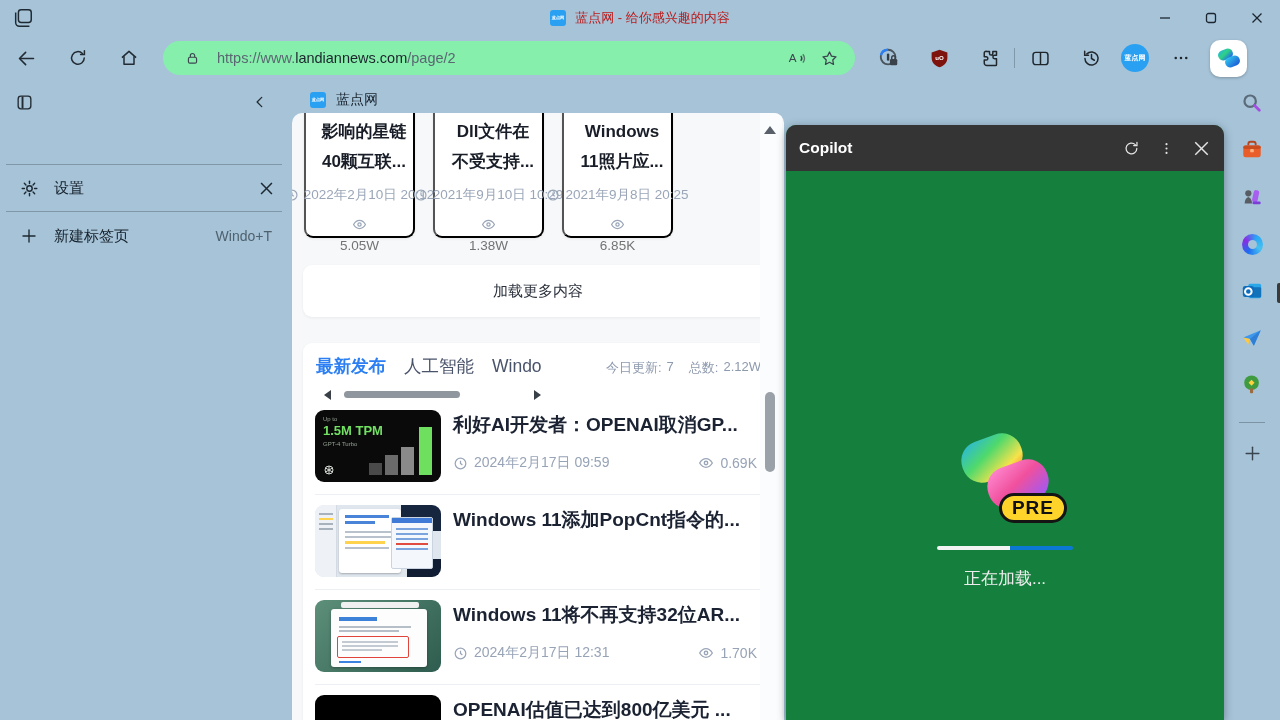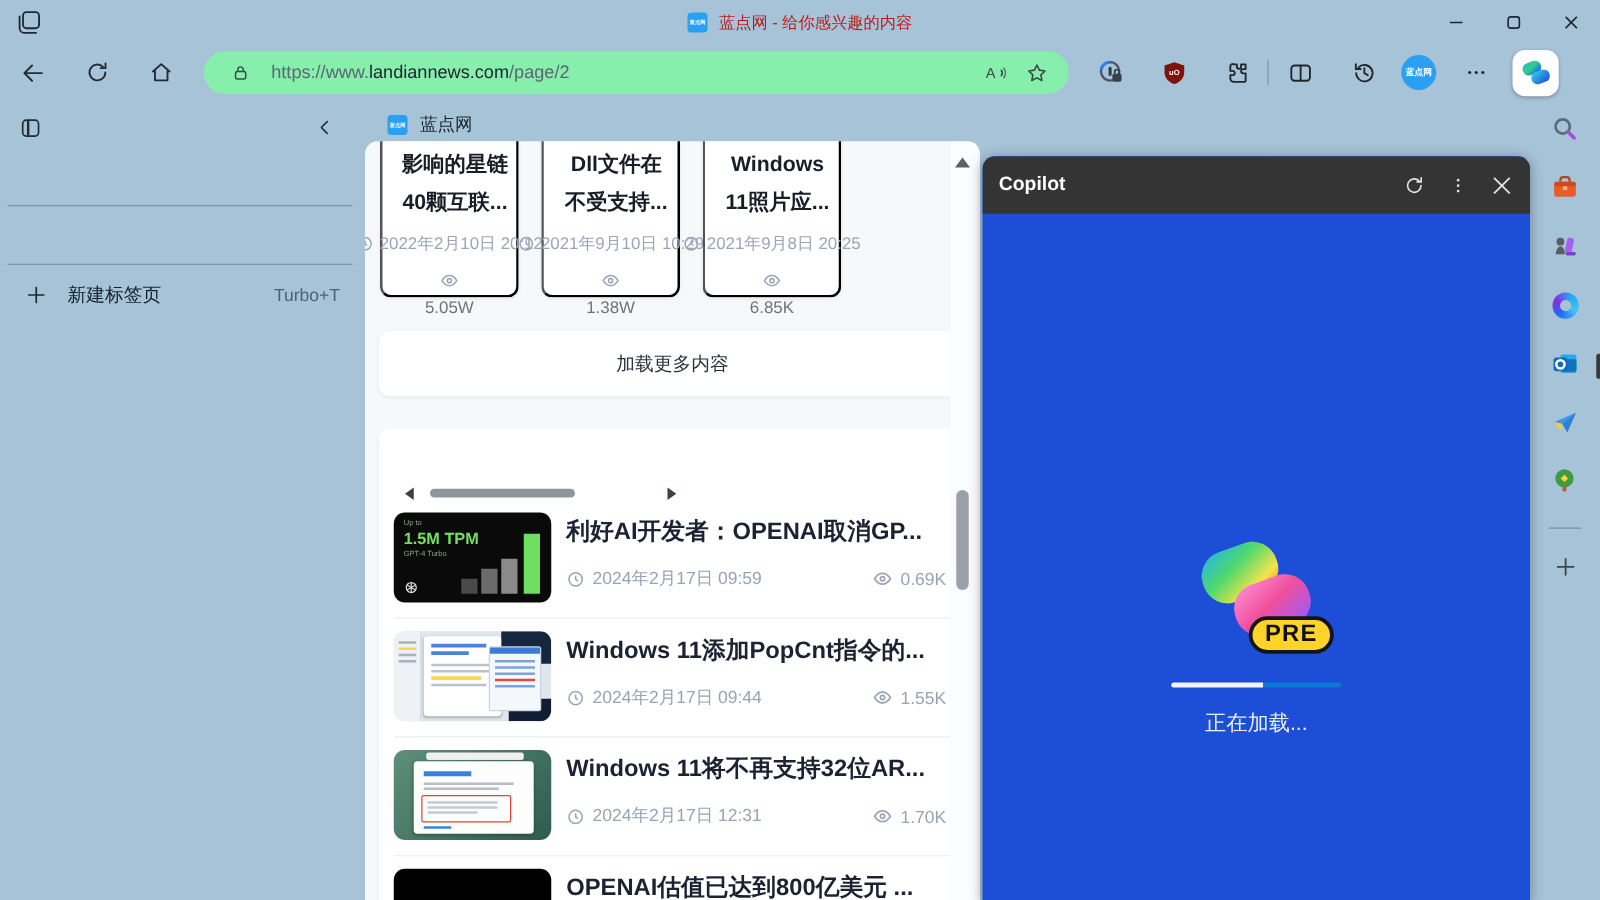--- a/index.html
+++ b/index.html
@@ -141,21 +141,21 @@
   .t3-link { left:24px; top:61px; width:22px; height:2px; background:#3b82e0; }
 
   .th-black { background:#000; }
 
   
   .v-scrollbar { position:absolute; right:2px; top:0; width:22px; height:100%; background:#fbfcfd; }
   .v-up { position:absolute; top:13px; left:4px; width:0; height:0; border:none; background:none; border-left:6px solid transparent; border-right:6px solid transparent; border-bottom:8px solid #596069; }
   .v-thumb { position:absolute; top:279px; left:5px; width:10px; height:80px; border-radius:5px; background:#9ba1a8; }
 
   
-  .copilot-panel { position:absolute; left:786px; top:125px; width:438px; bottom:0; background:#1d4ed8; border-radius:10px 10px 0 0; box-shadow:0 2px 10px rgba(0,0,0,.35); overflow:hidden; }
+  .copilot-panel { position:absolute; left:786px; top:125px; width:438px; bottom:0; background:#15803d; border-radius:10px 10px 0 0; box-shadow:0 2px 10px rgba(0,0,0,.35); overflow:hidden; }
   .cp-header { position:absolute; top:0; left:0; right:0; height:46px; background:#343434; display:flex; align-items:center; padding:0 8px 0 13px; }
   .cp-title { font-size:15.5px; font-weight:bold; color:#fff; }
   .cp-hbtn { width:30px; height:30px; border:none; background:none; color:#e4e4e4; display:flex; align-items:center; justify-content:center; }
   .cp-refresh { margin-left:auto; margin-right:5px; }
   .cp-kebab { margin-right:5px; }
   .cp-center { position:absolute; top:300px; left:0; right:0; display:flex; flex-direction:column; align-items:center; }
   .cp-logo-wrap { position:relative; width:96px; height:92px; }
   .pre-badge { position:absolute; right:-14px; bottom:-6px; background:#ffd42a; border:3px solid #141414; border-radius:15px; padding:1px 10px; font-size:19px; font-weight:800; color:#101010; letter-spacing:1px; }
   .cp-progress { margin-top:29px; width:136px; height:4px; border-radius:2px; background:linear-gradient(to right,#f3f3f3 0 54%,#0b79d4 54% 100%); }
   .cp-loading { margin-top:17px; font-size:17px; color:#ededed; }
@@ -320,31 +320,53 @@
           <line x1="9.5" y1="4.5" x2="9.5" y2="19.5" stroke-width="2.4"></line>
         </svg>
     </button>
     <button class="sb-collapse">
       <svg width="14" height="14" viewBox="0 0 24 24" fill="none" stroke="currentColor" stroke-width="2.2" stroke-linecap="round" stroke-linejoin="round">
           <path d="M15 4 l-8 8 8 8"></path>
         </svg>
     </button>
     <div class="sb-divider sb-d1"></div>
 
+    <div class="sb-row sb-row-settings">
+      <span class="sb-ic">
+        <svg width="19" height="19" viewBox="0 0 24 24" fill="none" stroke="currentColor" stroke-width="1.8" stroke-linecap="round">
+          <circle cx="12" cy="12" r="3.4"></circle>
+          <line x1="12" y1="2.8" x2="12" y2="5.6"></line>
+            <line x1="12" y1="18.4" x2="12" y2="21.2"></line>
+          <line x1="2.8" y1="12" x2="5.6" y2="12"></line>
+            <line x1="18.4" y1="12" x2="21.2" y2="12"></line>
+          <line x1="5.5" y1="5.5" x2="7.5" y2="7.5"></line>
+            <line x1="16.5" y1="16.5" x2="18.5" y2="18.5"></line>
+          <line x1="5.5" y1="18.5" x2="7.5" y2="16.5"></line>
+            <line x1="16.5" y1="7.5" x2="18.5" y2="5.5"></line>
+        </svg>
+      </span>
+      <span class="sb-label">设置</span>
+      <button class="sb-close">
+        <svg width="13" height="13" viewBox="0 0 12 12" stroke="currentColor" stroke-width="1.4">
+            <line x1="1" y1="1" x2="11" y2="11"></line>
+            <line x1="11" y1="1" x2="1" y2="11"></line>
+          </svg>
+      </button>
+    </div>
     <div class="sb-divider sb-d2"></div>
 
     <div class="sb-row sb-row-newtab">
       <span class="sb-ic">
         <svg width="18" height="18" viewBox="0 0 24 24" stroke="currentColor" stroke-width="1.8" stroke-linecap="round">
             <line x1="12" y1="4" x2="12" y2="20"></line>
             <line x1="4" y1="12" x2="20" y2="12"></line>
           </svg>
       </span>
       <span class="sb-label">新建标签页</span>
-      <span class="sb-shortcut">Turbo+T</span>
+      <span class="sb-shortcut">Windo+T</span>
     </div>
   </div>
 
   <button class="tab-chip">
     <span class="fav fav16">
         <span class="fav-txt">蓝点网</span>
       </span>
     <span class="tab-chip-label">蓝点网</span>
   </button>
 
@@ -421,20 +443,37 @@
               </svg>
             </span>
           <span>6.85K</span>
         </div>
       </button>
     </div>
 
     <button class="load-more">加载更多内容</button>
 
     <div class="feed-card">
+      <div class="tabs-row">
+        <div class="cat-tabs">
+          <button class="cat-tab active">最新发布</button>
+          <button class="cat-tab">人工智能</button>
+          <button class="cat-tab">Windo</button>
+        </div>
+        <div class="stats">
+          <span class="stat">
+              <span>今日更新:</span>
+              <span>7</span>
+            </span>
+          <span class="stat">
+              <span>总数:</span>
+              <span>2.12W</span>
+            </span>
+        </div>
+      </div>
 
       <div class="hscroll">
         <button class="h-arrow h-arrow-l"></button>
         <div class="h-thumb"></div>
         <button class="h-arrow h-arrow-r"></button>
       </div>
 
       <button class="article a1">
         <span class="th th-openai">
           <span class="t-el t1-up">Up to</span>
@@ -492,38 +531,20 @@
             <span class="t-el t2-g3"></span>
           <span class="t-el t2-win"></span>
             <span class="t-el t2-wh"></span>
           <span class="t-el t2-w1"></span>
             <span class="t-el t2-w2"></span>
             <span class="t-el t2-w3"></span>
             <span class="t-el t2-w4"></span>
             <span class="t-el t2-w5"></span>
         </span>
         <span class="a-body"><span class="a-title">Windows 11添加PopCnt指令的...</span></span>
-        <span class="a-meta">
-          <span class="meta-ic">
-              <svg width="15" height="15" viewBox="0 0 24 24" fill="none" stroke="currentColor" stroke-width="2">
-                <circle cx="12" cy="12" r="8.5"></circle>
-                <path d="M12 7.5 V12 l3 2.2"></path>
-              </svg>
-            </span>
-          <span>2024年2月17日 09:44</span>
-          <span class="a-views">
-              <span class="meta-ic">
-                <svg width="16" height="16" viewBox="0 0 24 24" fill="none" stroke="currentColor" stroke-width="2">
-                  <path d="M2.5 12 C5.5 7 9 5.5 12 5.5 s6.5 1.5 9.5 6.5 C18.5 17 15 18.5 12 18.5 s-6.5 -1.5 -9.5 -6.5 Z"></path>
-                  <circle cx="12" cy="12" r="2.6"></circle>
-                </svg>
-              </span>
-              <span>1.55K</span>
-            </span>
-        </span>
       </button>
       <div class="sep s2"></div>
 
       <button class="article a3">
         <span class="th th-arm">
           <span class="t-el t3-top"></span>
             <span class="t-el t3-dlg"></span>
             <span class="t-el t3-t"></span>
           <span class="t-el t3-g1"></span>
             <span class="t-el t3-g2"></span>

